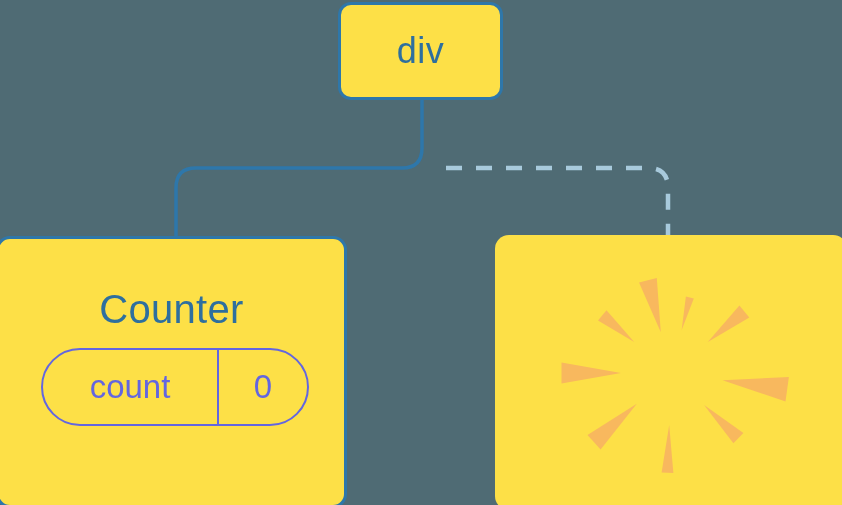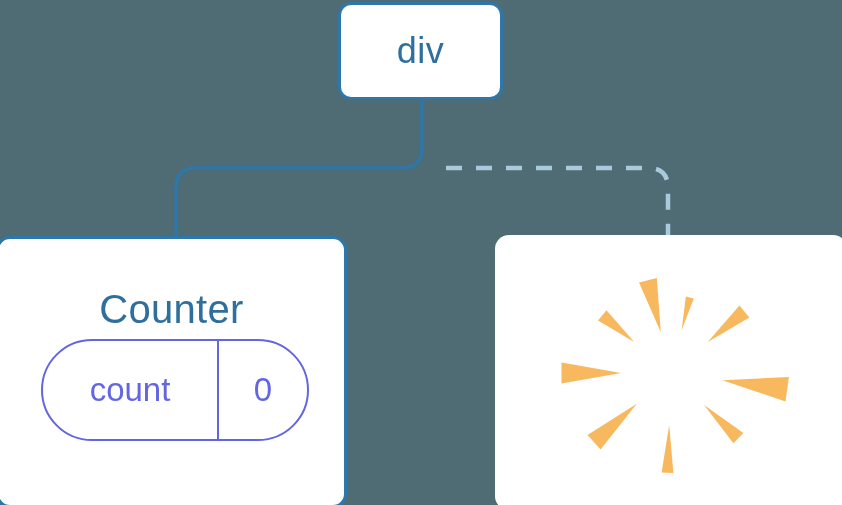--- a/index.html
+++ b/index.html
@@ -22,21 +22,21 @@
     position: absolute;
     left: 0; top: 0;
     width: 842px;
     height: 505px;
     pointer-events: none;
   }
 
   
   .card {
     position: absolute;
-    background: #ffffff;
+    background: #fde047;
     box-sizing: border-box;
   }
   .card-div {
     left: 338px;
     top: 2px;
     width: 165px;
     height: 98px;
     border: 3px solid #2e77aa;
     border-radius: 13px;
     display: flex;
@@ -77,23 +77,23 @@
     color: #2e6f9e;
     font-size: 40px;
     letter-spacing: 0.3px;
     user-select: none;
   }
 
   
   .state-pill {
     position: absolute;
     left: 42px;
-    top: 100px;
+    top: 109px;
     width: 268px;
-    height: 102px;
+    height: 78px;
     border: 2px solid #6366e0;
     border-radius: 51px;
     box-sizing: border-box;
     display: flex;
     align-items: stretch;
   }
   .pill-key {
     flex: 0 0 174px;
     display: flex;
     align-items: center;

